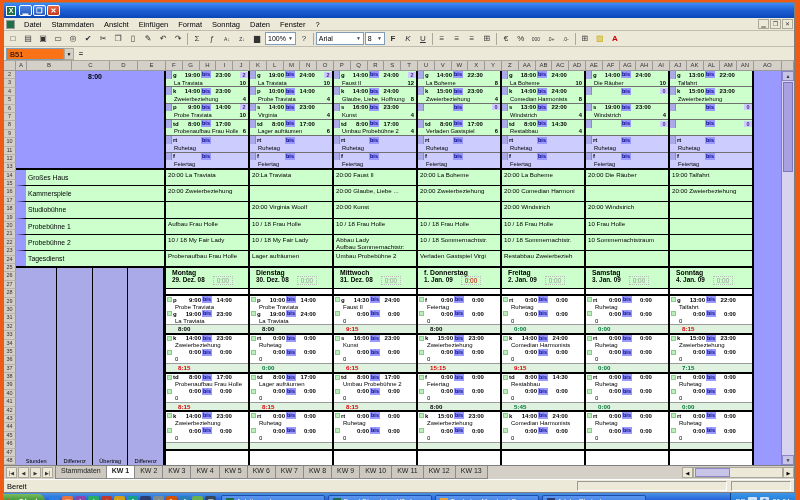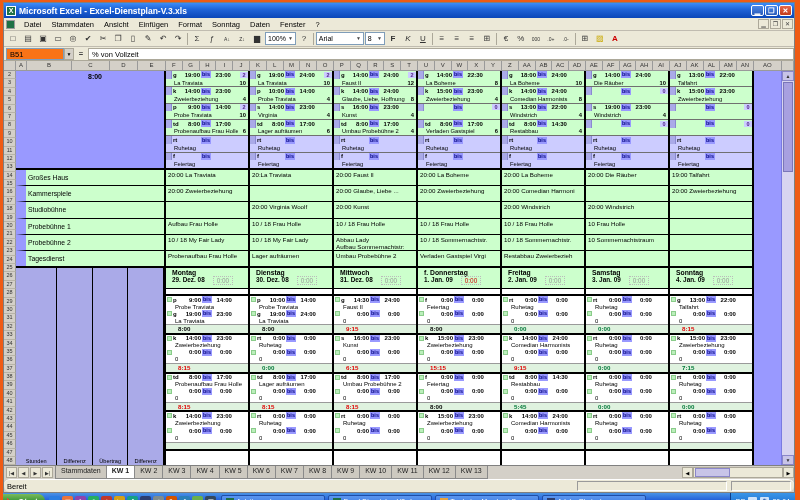--- a/index.html
+++ b/index.html
@@ -126,21 +126,21 @@
   .tab { padding:1px 5px; background:#CDC9C0; border:1px solid #8a8a8a; border-top:none; color:#222;
     margin-right:-1px; height:13px; white-space:nowrap; }
   .tab.active { background:#fff; font-weight:bold; }
   .hscroll { margin-left:auto; display:flex; align-items:center; height:13px; }
   .hs-b { width:11px; height:11px; background:#ECE9D8; border:1px solid #aca899; font-size:5px;
     text-align:center; line-height:10px; }
   .hs-track { width:90px; height:11px; background:#ECE9D8; border:1px solid #aca899; position:relative; }
   .hs-thumb { position:absolute; left:1px; top:0; width:35px; height:9px; background:#C8C4E8; border:1px solid #8a86c8; }
 
   .statusbar { height:13px; background:#ECE9D8; border-top:1px solid #fff; display:flex; align-items:center;
-    font-size:7.5px; padding:0 3px; flex:0 0 auto;border-radius:6px; }
+    font-size:7.5px; padding:0 3px; flex:0 0 auto; }
   .st-seg { border:1px solid; border-color:#9a9a9a #fff #fff #9a9a9a; height:10px; margin-left:4px; }
 
   .taskbar { height:17px; background:linear-gradient(180deg,#4993E6 0%,#2663DA 40%,#1941A5 100%);
     display:flex; align-items:center; flex:0 0 auto; }
   .startbtn { height:15px; background:linear-gradient(180deg,#7CBB5D 0%,#379537 50%,#256B25 100%);
     color:#fff; font-weight:bold; font-style:italic; font-size:8.5px; padding:0 8px 0 4px;
     border-radius:0 7px 7px 0; display:flex; align-items:center; gap:3px; margin-right:4px; }
   .winflag { width:8px; height:8px; background:
     linear-gradient(45deg,#e24a31 50%,transparent 50%); position:relative; }
   .winflag::after { content:""; position:absolute; right:0; bottom:0; width:4px; height:4px; background:#ffc40d; }
@@ -158,21 +158,20 @@
     line-height:9px; text-align:center; }
 </style>
 </head>
 <body>
 
 <div class="frame">
  <div class="screen">
 
   <div class="titlebar">
     <span class="app-ico">X</span>
-    <span class="t-title">Microsoft Excel - Excel-Dienstplan-V.3.xls</span>
     <span class="tb-btns">
       <span class="tb-b">▁</span>
       <span class="tb-b">❐</span>
       <span class="tb-b close">✕</span>
     </span>
   </div>
 
   <div class="menubar">
     <span class="menu-ico"></span>
     <span id="menu-items"><span class="menu-item">Datei</span><span class="menu-item">Stammdaten</span><span class="menu-item">Ansicht</span><span class="menu-item">Einfügen</span><span class="menu-item">Format</span><span class="menu-item">Sonntag</span><span class="menu-item">Daten</span><span class="menu-item">Fenster</span><span class="menu-item">?</span></span>
@@ -223,21 +222,20 @@
         <div class="t-sep"></div>
         <div class="t-ico">⊞</div>
         <div class="t-ico" style="color: rgb(200, 168, 0);">▨</div>
         <div class="t-ico" style="color: rgb(204, 0, 0); font-weight: bold;">A</div>
       </div>
 
   <div class="formulabar">
     <span class="namebox">B51</span>
     <span class="nb-arr">▼</span>
     <span class="fx-eq">=</span>
-    <span class="fb-content">% von Vollzeit</span>
   </div>
 
   <div class="sheet">
     <div class="colhdr-row" id="colhdrs">
           <div class="ch-cell" style="width: 12px;"></div>
           <div class="ch-cell" style="width: 11px;">A</div>
           <div class="ch-cell" style="width: 45px;">B</div>
           <div class="ch-cell" style="width: 38px;">C</div>
           <div class="ch-cell" style="width: 28px;">D</div>
           <div class="ch-cell" style="width: 28px;">E</div>

